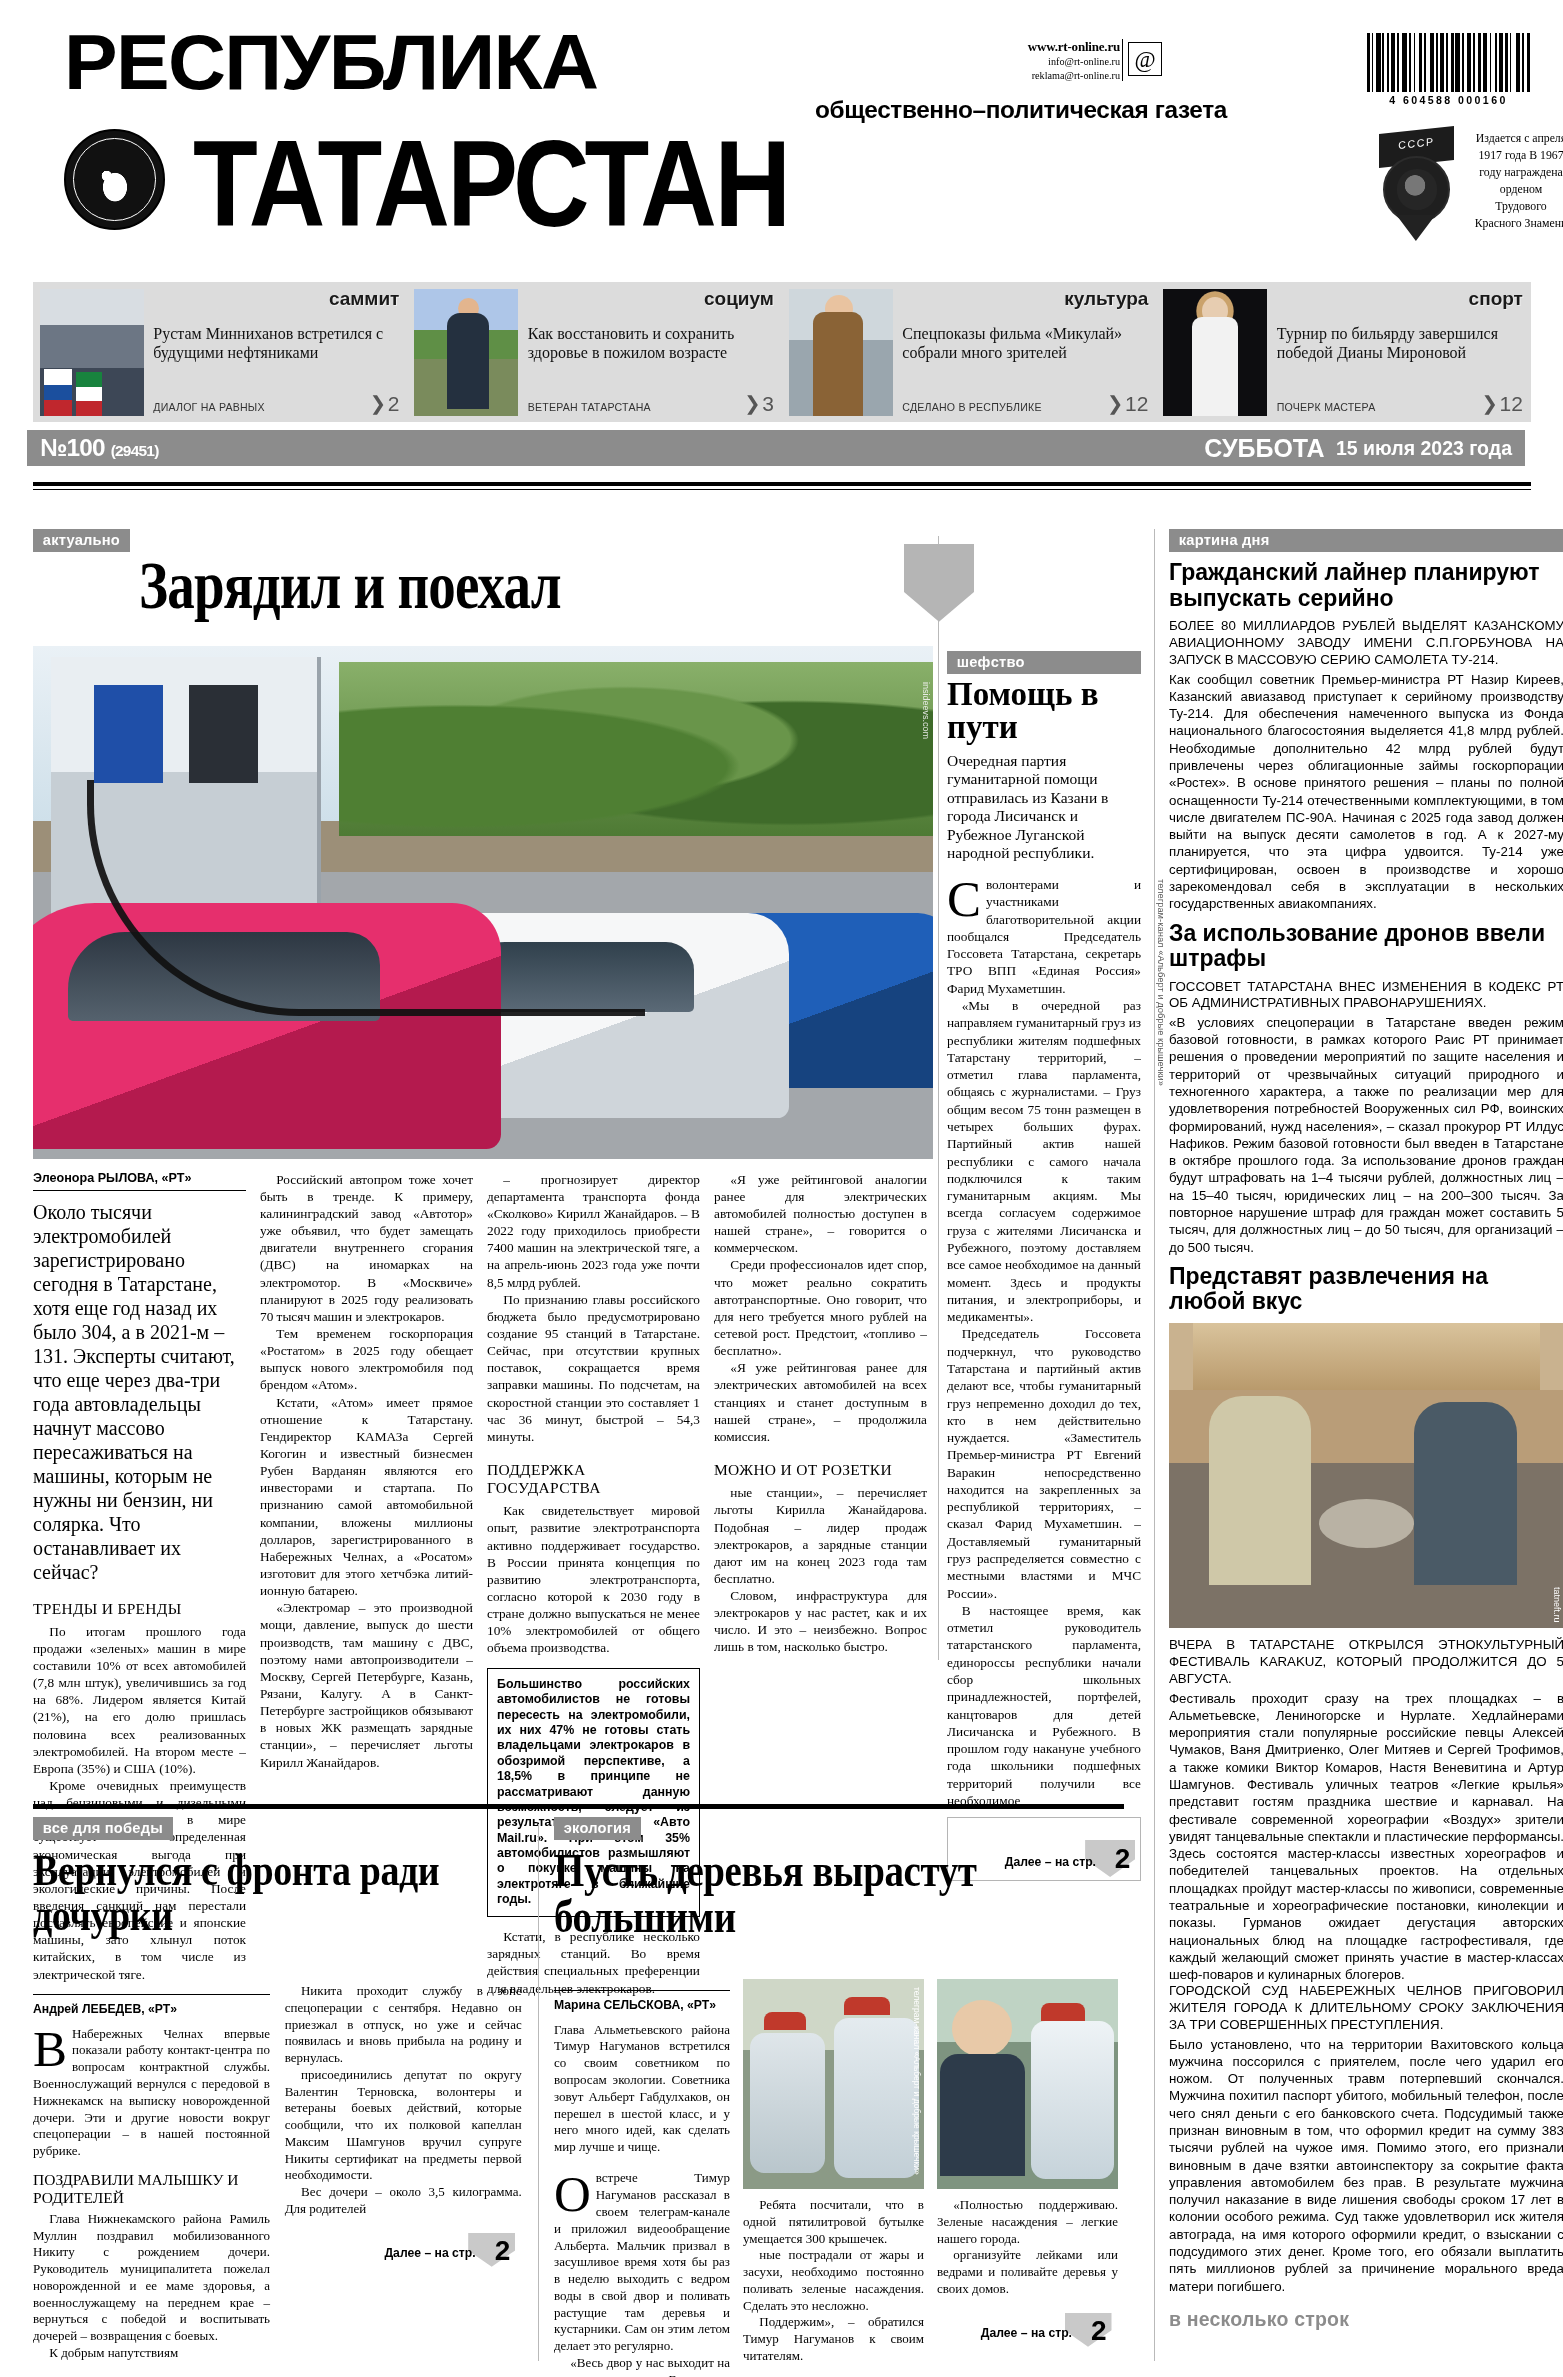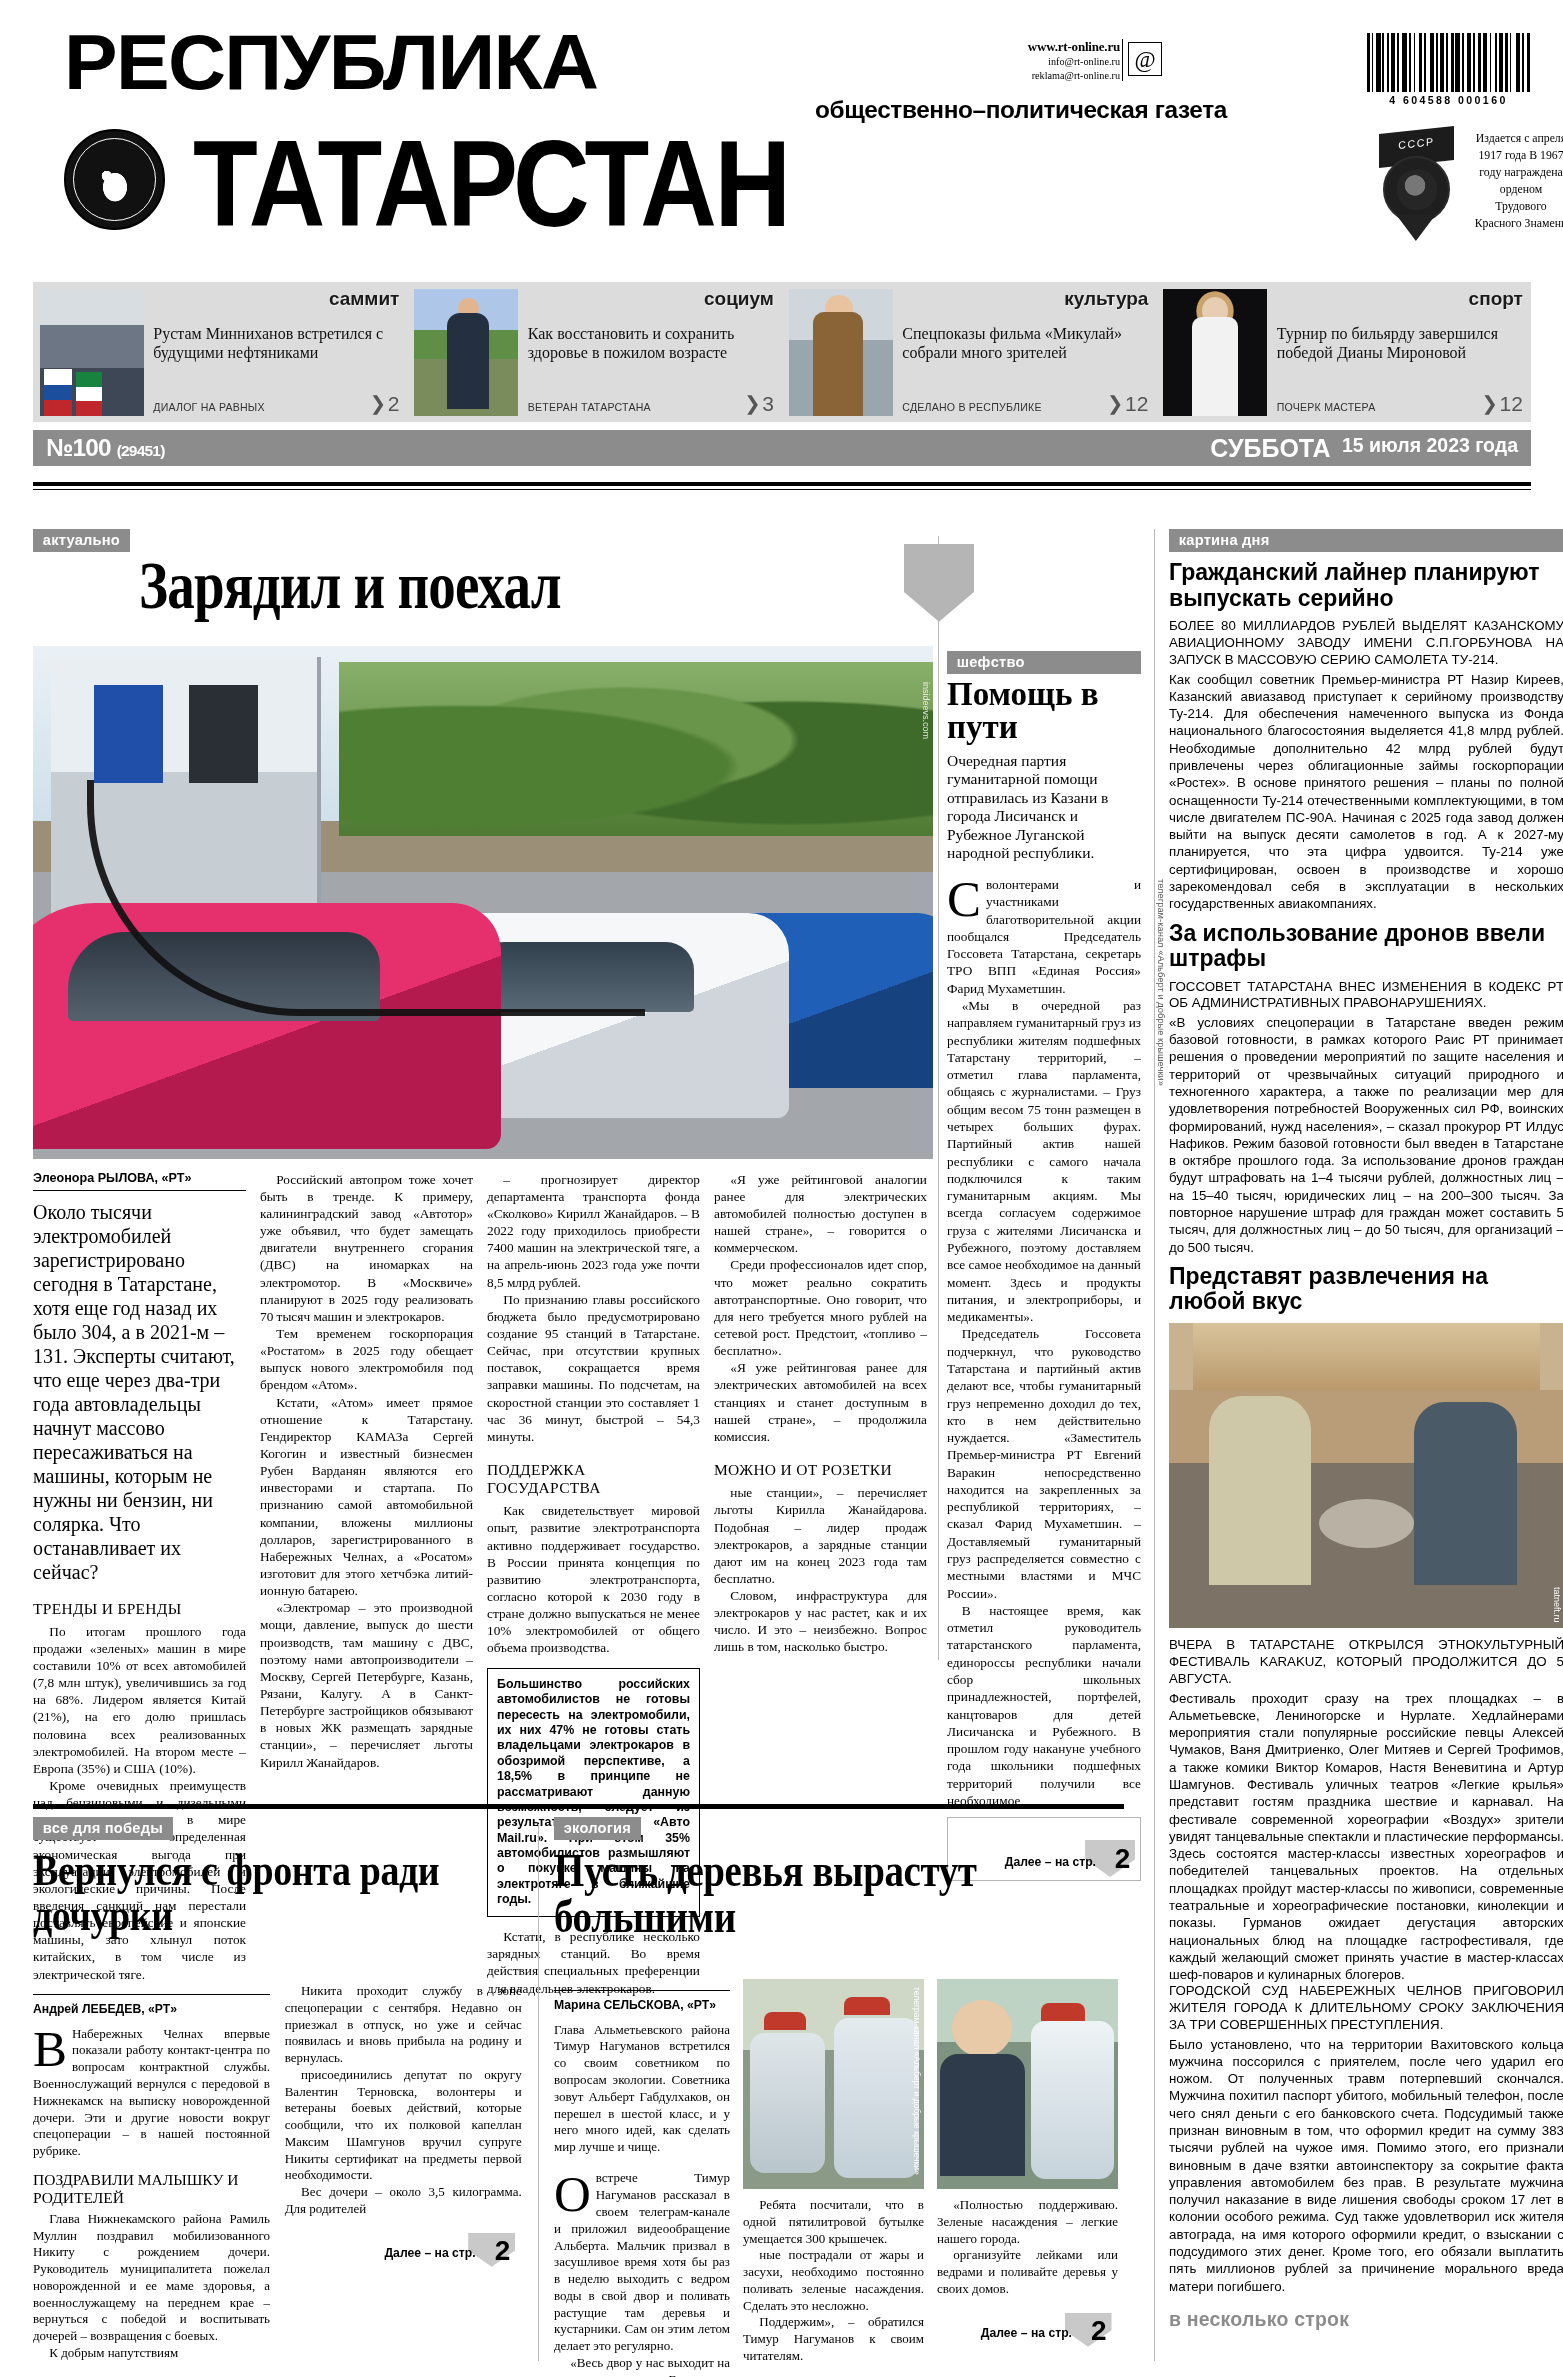--- a/index.html
+++ b/index.html
@@ -137,27 +137,27 @@
   .ph2::before{content:"";position:absolute;left:44px;top:9.8px;width:21px;height:21px;border-radius:50%;background:#e3b58e;}
   .ph3 { background:linear-gradient(180deg,#cfd7dc 0 40%,#9aa6ae 40% 100%); }
   .ph3::after{content:"";position:absolute;left:24.4px;top:23px;width:50px;height:104px;background:#8a6336;border-radius:11.4px 11.4px 0 0;}
   .ph3::before{content:"";position:absolute;left:36px;top:6.5px;width:28px;height:28px;border-radius:50%;background:#e9c3a0;}
   .ph4 { background:linear-gradient(180deg,#0d0d10 0 100%); }
   .ph4::after{content:"";position:absolute;left:29px;top:28px;width:46px;height:99px;background:#f2f2f2;border-radius:9.8px 9.8px 0 0;}
   .ph4::before{content:"";position:absolute;left:39px;top:8.1px;width:26px;height:28px;border-radius:50%;background:#e7cdb1;box-shadow:0 0 0 5.7px #caa26b;}
 
   
   .datebar {
-    position:absolute; left:33px; top:430px; width:1498px; height:36px;
+    position:absolute; left:27px; top:430px; width:1498px; height:36px;
     background:#8c8c8c; display:flex; align-items:center;
     padding:8px 13px; color:#fff;
   }
   .issue { font-family:"Liberation Sans", sans-serif; font-weight:bold; font-size:24.4px; letter-spacing:-0.8px; }
   .issue small { font-size:15.5px; font-weight:bold; }
-  .dateright { margin-left:auto; display:flex; align-items:flex-start; gap:11.4px; }
+  .dateright { margin-left:auto; display:flex; align-items:center; gap:11.4px; }
   .dayname { font-family:"Liberation Sans", sans-serif; font-weight:bold; font-size:25px; letter-spacing:0px; }
   .datetxt { font-family:"Liberation Sans", sans-serif; font-weight:bold; font-size:19.5px; }
   .rule-thick { position:absolute; left:33px; top:482px; width:1498px; height:4.1px; background:#000; }
   .rule-thin  { position:absolute; left:33px; top:489px; width:1498px; height:0.8px; background:#000; }
 
   
   .chip {
     display:inline-block; background:#8c8c8c; color:#fff;
     font-family:"Liberation Sans", sans-serif; font-weight:bold;
     font-size:14.7px; padding:3.3px 9.8px 4.1px; letter-spacing:0.2px;

